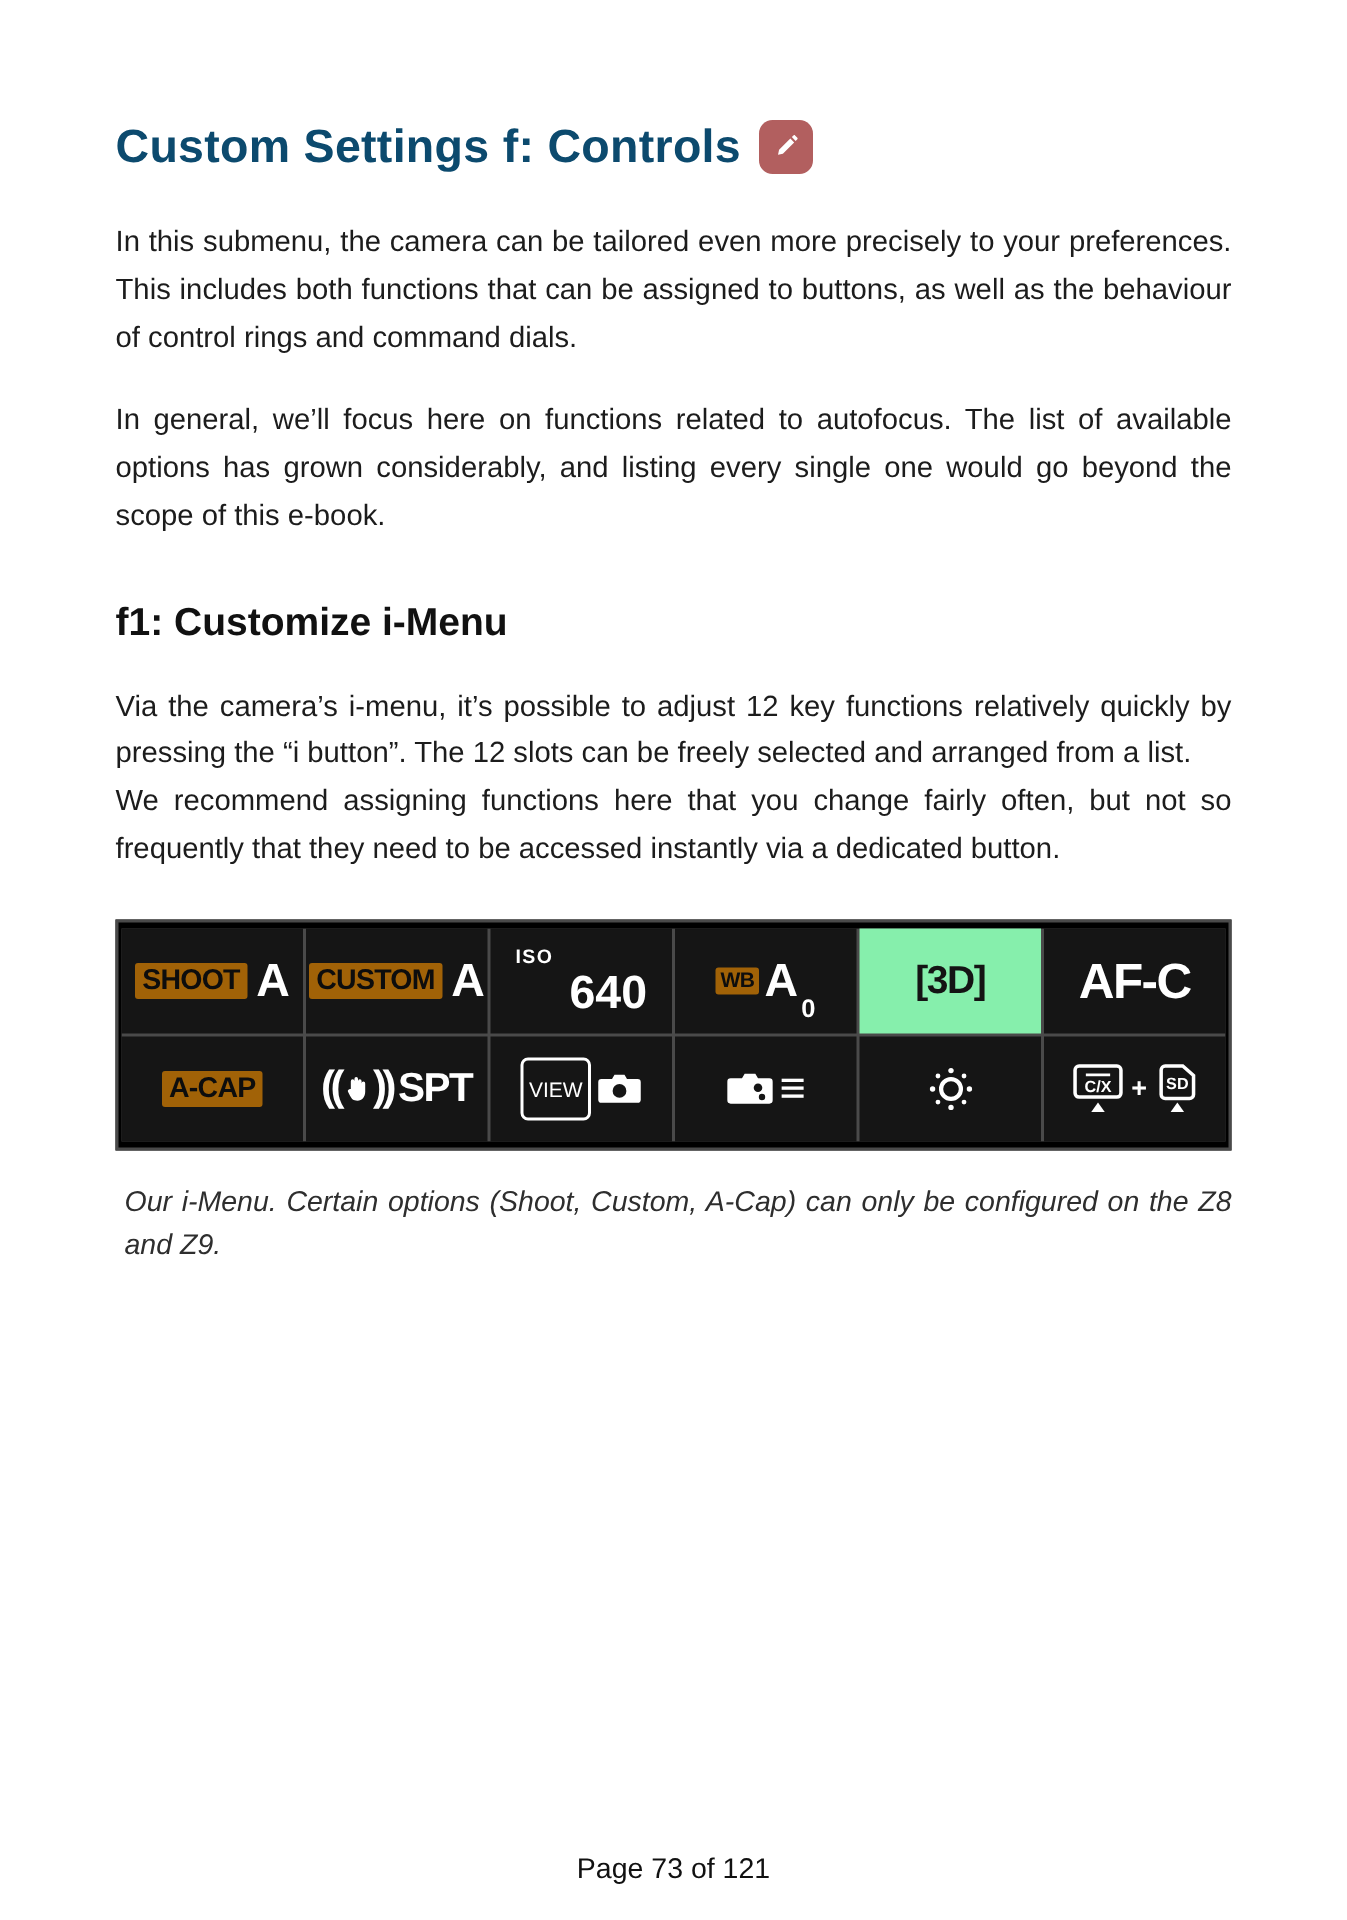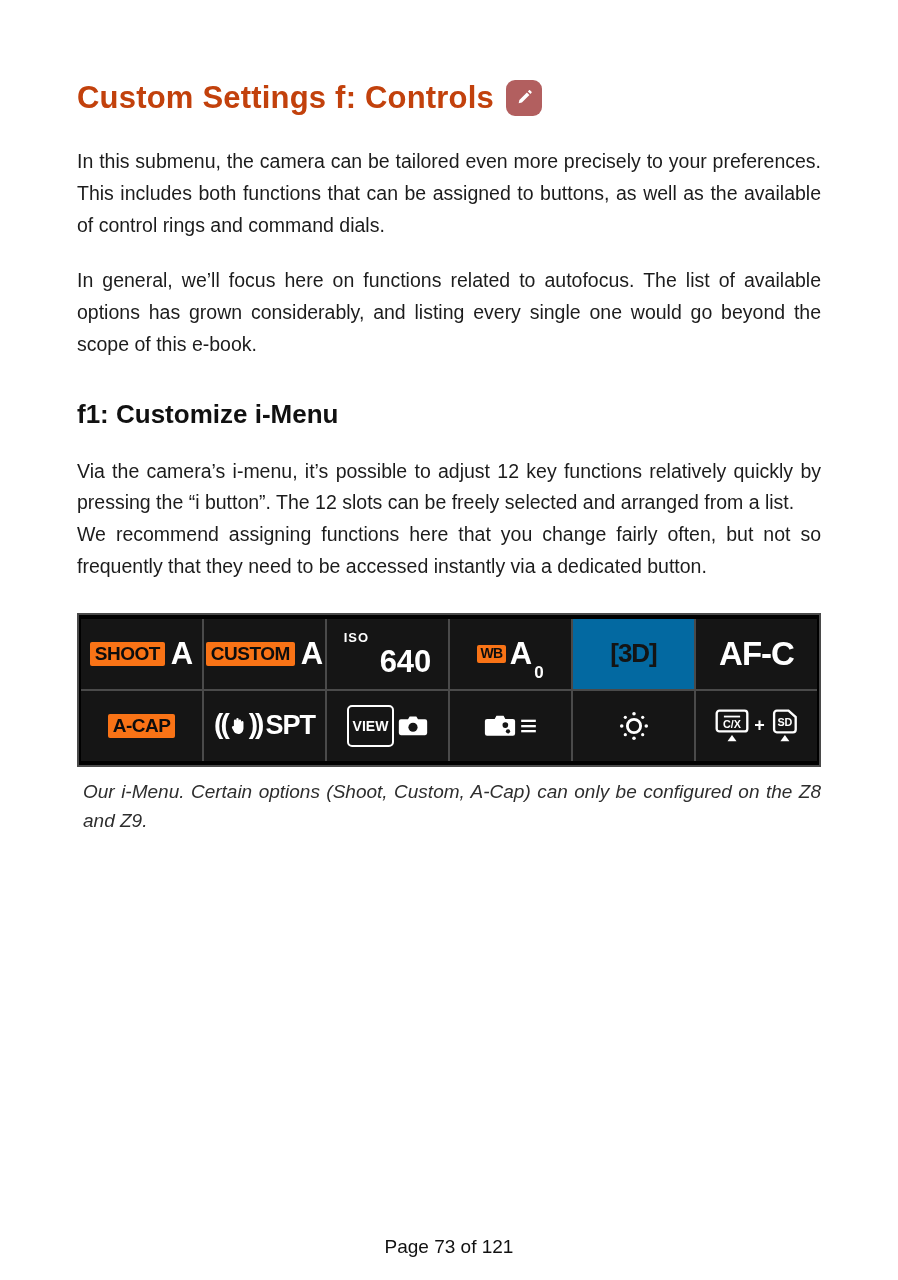--- a/index.html
+++ b/index.html
@@ -17,21 +17,21 @@
   }
   .content {
     width: 744px;
     margin: 0 auto;
     padding-top: 80px;
   }
   
   h1.page-heading {
     font-size: 31px;
     font-weight: bold;
-    color: #c2410c;
+    color: #0c4a6e;
     margin: 0 0 30px 0;
     letter-spacing: 0.2px;
     display: flex;
     align-items: center;
     gap: 12px;
   }
   .edit-badge {
     width: 36px;
     height: 36px;
     border-radius: 9px;
@@ -74,25 +74,25 @@
     background: #151515;
     color: #fff;
     display: flex;
     align-items: center;
     justify-content: center;
     gap: 4px;
     font-weight: bold;
     overflow: hidden;
   }
   .cell.selected {
-    background: #0369a1;
+    background: #86efac;
     color: #141414;
   }
   .inv-box {
-    background: #f97316;
+    background: #a16207;
     color: #0d0d0d;
     font-weight: bold;
     font-size: 19px;
     letter-spacing: -0.5px;
     padding: 2px 5px 1px 5px;
     border-radius: 2px;
     line-height: 1.1;
   }
   .inv-box.small { font-size: 14px; padding: 1px 3px; }
   .suffix-a { font-size: 31px; font-weight: bold; margin-left: 2px; }
@@ -102,35 +102,35 @@
   .wb-main { font-size: 31px; font-weight: bold; }
   .wb-sub { font-size: 17px; font-weight: bold; align-self: flex-end; margin: 0 0 6px -2px; }
   .cell-3d { font-size: 26px; font-weight: bold; letter-spacing: -1px; }
   .cell-afc { font-size: 33px; font-weight: bold; letter-spacing: -1px; }
   .paren { font-size: 28px; font-weight: bold; letter-spacing: -3px; margin-top: -3px; }
   .spt-label { font-size: 27px; font-weight: bold; letter-spacing: -1px; }
   .view-box {
     border: 2px solid #fff;
     border-radius: 5px;
     font-size: 14px;
-    font-weight: bold;
+    font-weight: normal;
     padding: 12px 4px;
     line-height: 1;
     text-align: right;
   }
   .menu-lines { font-size: 30px; font-weight: bold; line-height: 1; }
   .card-group { display: flex; align-items: center; gap: 3px; }
   .plus-sign { font-size: 18px; font-weight: bold; margin: 0 1px; }
   
   .figure-caption {
     font-style: italic;
     font-size: 19px;
     line-height: 1.55;
     color: #2e2e2e;
-    margin: 10px 0 0 6px;
+    margin: 20px 0 0 6px;
     text-align: justify;
   }
   
   .page-footer {
     position: absolute;
     bottom: 22px;
     left: 0;
     width: 100%;
     text-align: center;
     font-size: 19px;
@@ -146,21 +146,21 @@
     <span>Custom Settings f: Controls</span>
     <span class="edit-badge">
       <span style="display:inline-flex;">
         <svg width="20" height="20" viewBox="0 0 24 24">
           <path fill="#ffffff" d="M16.2 4.2l3.6 3.6-10.6 10.6-4.6 1 1-4.6L16.2 4.2zM17.6 2.8l1.6-1.6c.4-.4 1-.4 1.4 0l2.2 2.2c.4.4.4 1 0 1.4l-1.6 1.6-3.6-3.6z" transform="scale(0.85) translate(2,2)"></path>
         </svg>
       </span>
     </span>
   </h1>
 
-  <p class="body-text">In this submenu, the camera can be tailored even more precisely to your preferences. This includes both functions that can be assigned to buttons, as well as the available of control rings and command dials.</p>
+  <p class="body-text">In this submenu, the camera can be tailored even more precisely to your preferences. This includes both functions that can be assigned to buttons, as well as the behaviour of control rings and command dials.</p>
   <p class="body-text">In general, we’ll focus here on functions related to autofocus. The list of available options has grown considerably, and listing every single one would go beyond the scope of this e-book.</p>
 
   <h2 class="section-heading">f1: Customize i-Menu</h2>
 
   <p class="body-text tight">Via the camera’s i-menu, it’s possible to adjust 12 key functions relatively quickly by pressing the “i button”. The 12 slots can be freely selected and arranged from a list.</p>
   <p class="body-text">We recommend assigning functions here that you change fairly often, but not so frequently that they need to be accessed instantly via a dedicated button.</p>
 
   <div class="imenu-frame">
     <div class="imenu-grid">
 

